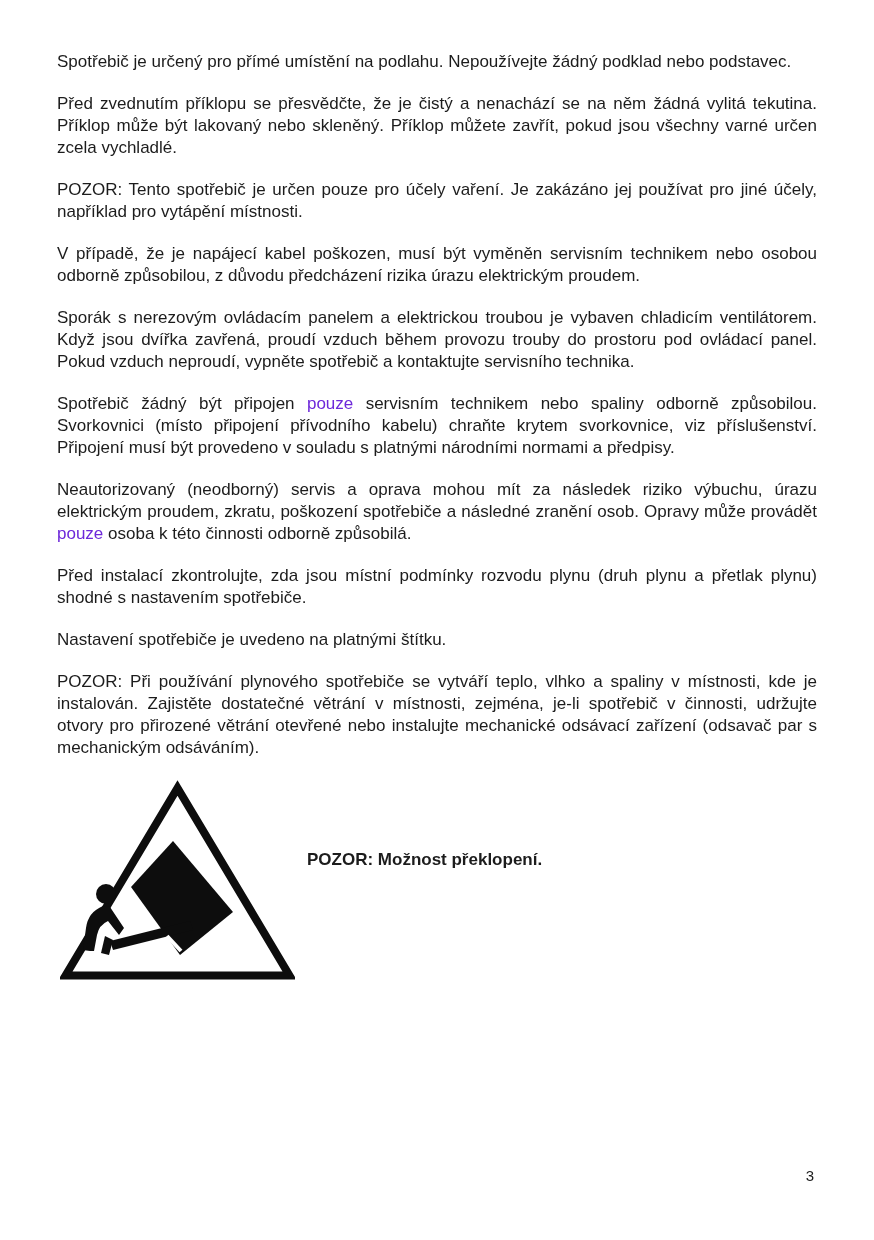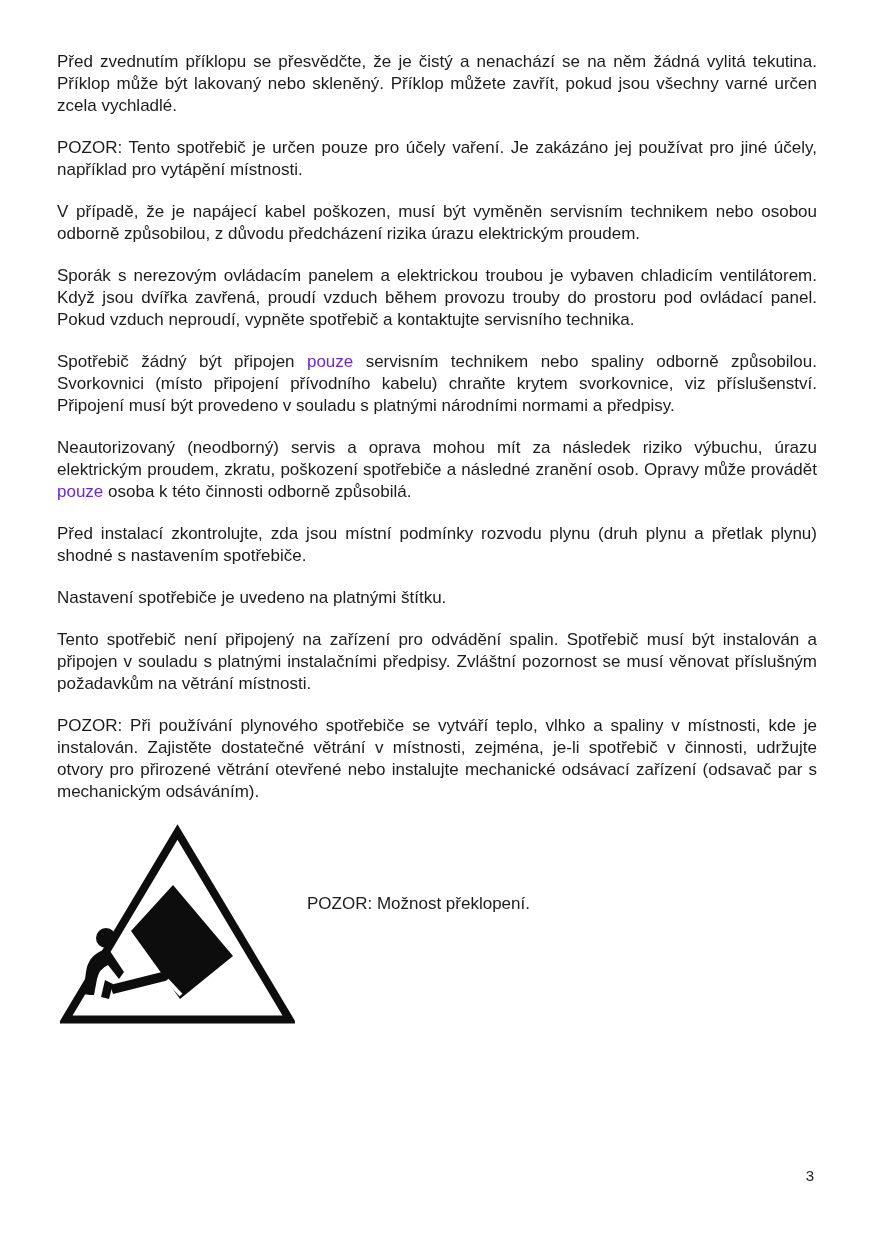--- a/index.html
+++ b/index.html
@@ -25,53 +25,54 @@
     display: flex;
     align-items: flex-start;
     margin-top: 8px;
   }
   .warning-icon { flex: 0 0 auto; margin-left: 3px; display: block; }
   .warning-caption {
     margin: 70px 0 0 12px;
     font-size: 17px;
     line-height: 22px;
     text-align: left;
+    font-weight: bold;
   }
   .page-number {
     position: absolute;
     top: 1167px;
     right: 60px;
     font-size: 15px;
     line-height: 18px;
     color: #1c1c1c;
   }
 </style>
 </head>
 <body>
 
 <div class="page">
 
+  <p class="para">Spotřebič je určený pro přímé umístění na podlahu. Nepoužívejte žádný podklad nebo podstavec.</p>
 
   <p class="para">Před zvednutím příklopu se přesvědčte, že je čistý a nenachází se na něm žádná vylitá tekutina. Příklop může být lakovaný nebo skleněný. Příklop můžete zavřít, pokud jsou všechny varné určen zcela vychladlé.</p>
 
   <p class="para">POZOR: Tento spotřebič je určen pouze pro účely vaření. Je zakázáno jej používat pro jiné účely, například pro vytápění místnosti.</p>
 
   <p class="para">V případě, že je napájecí kabel poškozen, musí být vyměněn servisním technikem nebo osobou odborně způsobilou, z důvodu předcházení rizika úrazu elektrickým proudem.</p>
 
   <p class="para">Sporák s nerezovým ovládacím panelem a elektrickou troubou je vybaven chladicím ventilátorem. Když jsou dvířka zavřená, proudí vzduch během provozu trouby do prostoru pod ovládací panel. Pokud vzduch neproudí, vypněte spotřebič a kontaktujte servisního technika.</p>
 
   <p class="para"><span>Spotřebič žádný být připojen </span><span class="muted">pouze</span><span> servisním technikem nebo spaliny odborně způsobilou. Svorkovnici (místo připojení přívodního kabelu) chraňte krytem svorkovnice, viz příslušenství. Připojení musí být provedeno v souladu s platnými národními normami a předpisy.</span></p>
 
   <p class="para"><span>Neautorizovaný (neodborný) servis a oprava mohou mít za následek riziko výbuchu, úrazu elektrickým proudem, zkratu, poškození spotřebiče a následné zranění osob. Opravy může provádět </span><span class="muted">pouze</span><span> osoba k této činnosti odborně způsobilá.</span></p>
 
   <p class="para">Před instalací zkontrolujte, zda jsou místní podmínky rozvodu plynu (druh plynu a přetlak plynu) shodné s nastavením spotřebiče.</p>
 
   <p class="para">Nastavení spotřebiče je uvedeno na platnými štítku.</p>
 
-  <p class="para">Tento spotřebič není připojený na zařízení pro odvádění spalin. Spotřebič musí být instalován a připojen v souladu s platnými instalačními předpisy. Zvláštní pozornost se musí věnovat příslušným požadavkům na větrání místnosti.</p>
 
   <p class="para">POZOR: Při používání plynového spotřebiče se vytváří teplo, vlhko a spaliny v místnosti, kde je instalován. Zajistěte dostatečné větrání v místnosti, zejména, je-li spotřebič v činnosti, udržujte otvory pro přirozené větrání otevřené nebo instalujte mechanické odsávací zařízení (odsavač par s mechanickým odsáváním).</p>
 
   <div class="warning-row">
     <svg class="warning-icon" width="235" height="204" viewBox="0 0 235 204" xmlns="http://www.w3.org/2000/svg" aria-hidden="true">
       <path d="M117.5 9 L229.5 196.5 L5.5 196.5 Z" fill="#ffffff" stroke="#0d0d0d" stroke-width="8" stroke-linejoin="miter"></path>
       <g fill="#0d0d0d">
         <polygon points="113,62 173,133 120,176 71,108"></polygon>
         <polygon points="50,162 130,142 133,151 53,171"></polygon>
         <circle cx="46" cy="115" r="10"></circle>

